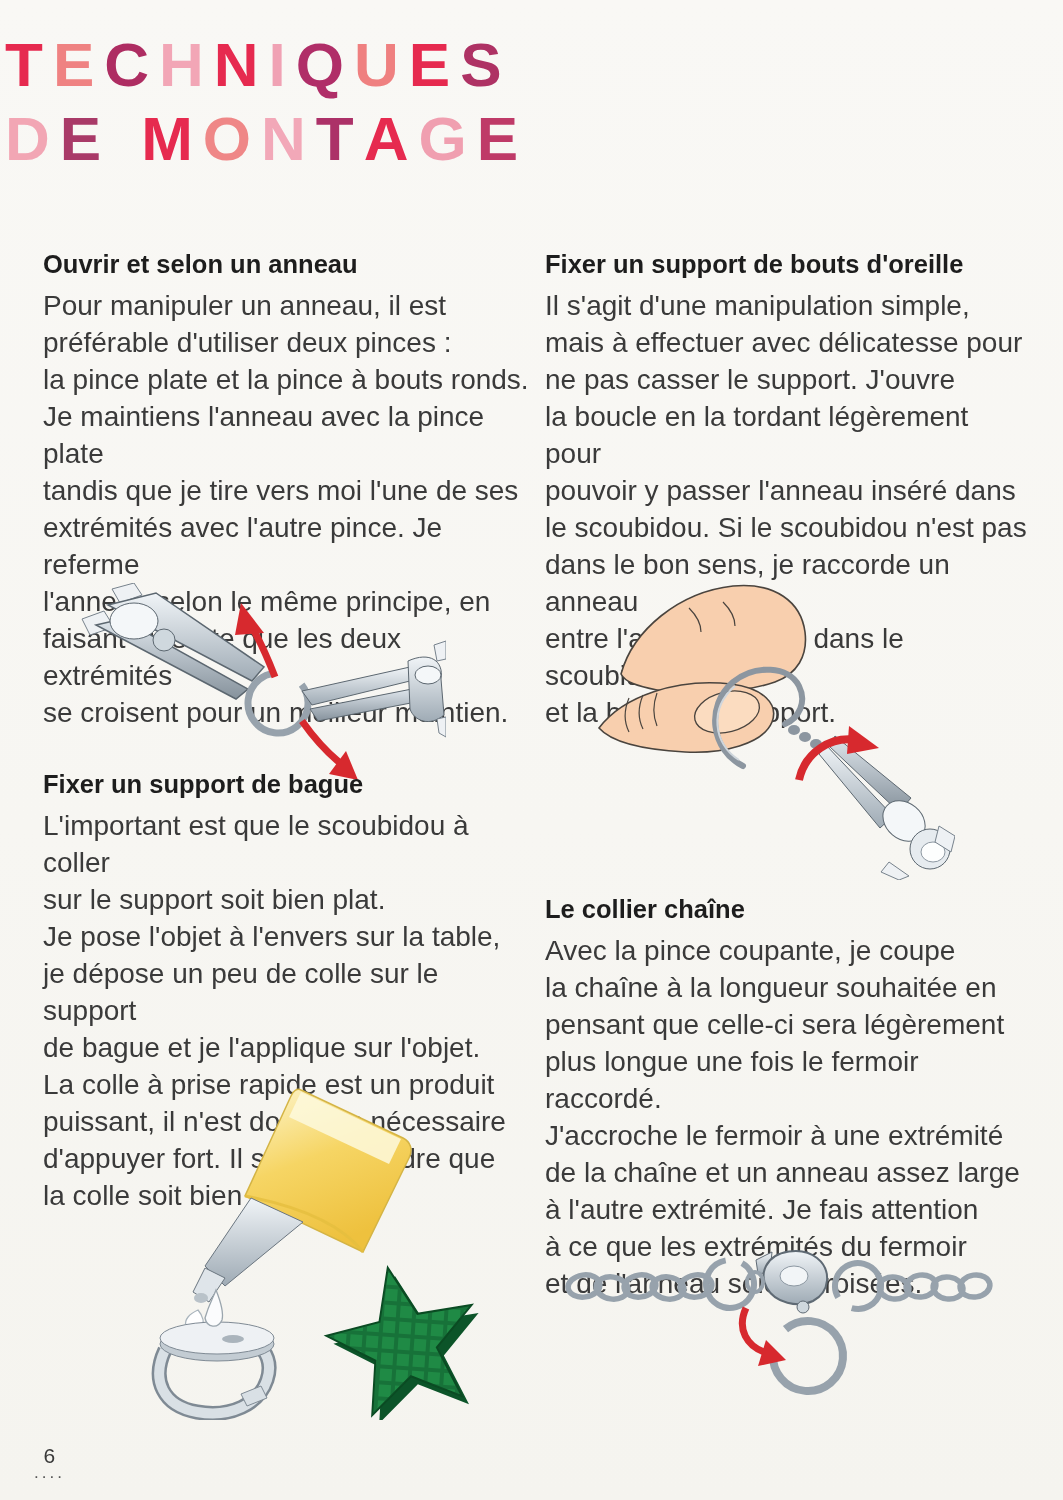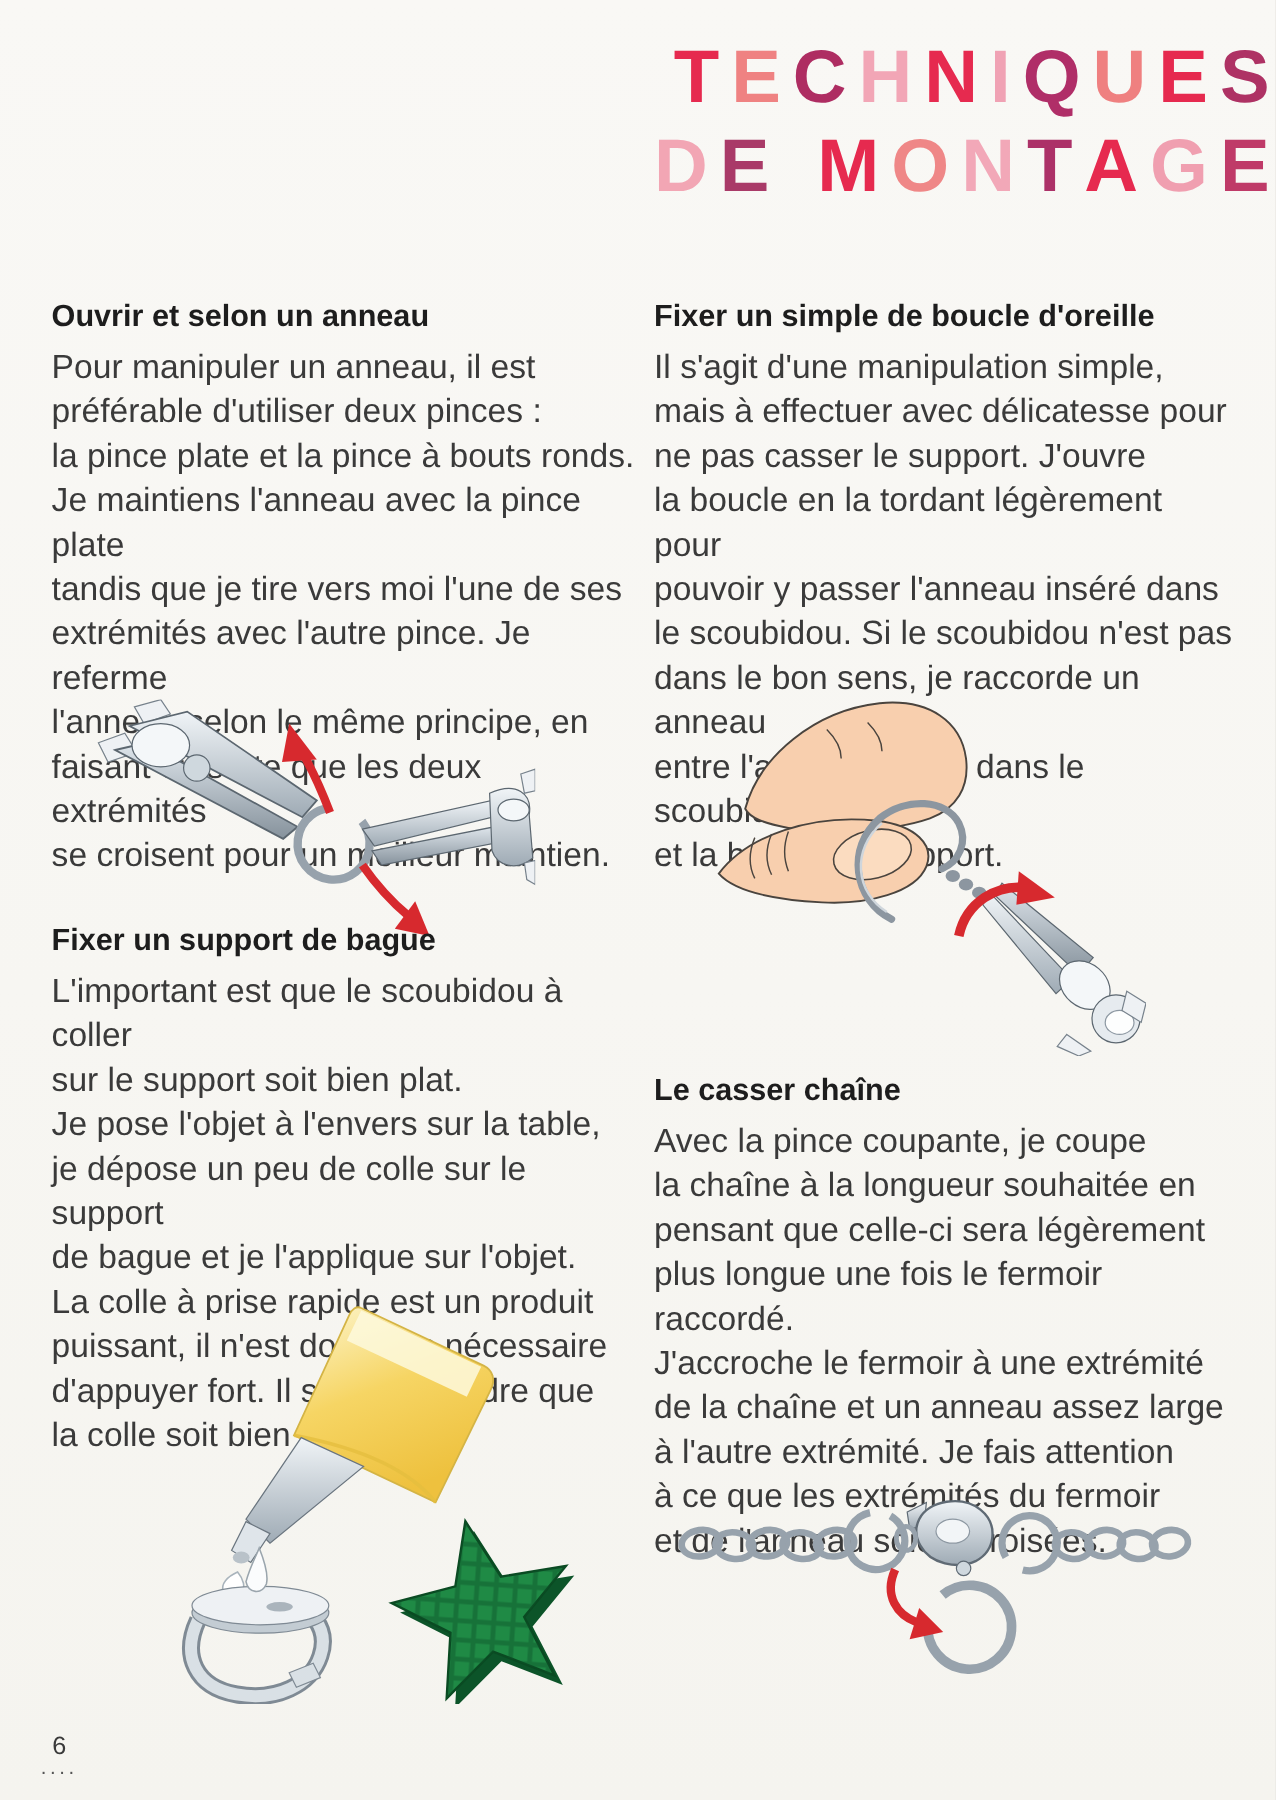--- a/index.html
+++ b/index.html
@@ -1,19 +1,19 @@
 <!DOCTYPE html>
 <html><head>
 <meta charset="utf-8">
 <style>
   html,body{margin:0;padding:0;}
   body{font-family:"Liberation Sans",sans-serif;background:#e9e7e2;}
   .page{position:relative;width:1063px;height:1500px;margin:0 auto;overflow:hidden;
         background:linear-gradient(180deg,#f9f8f5 0%,#f7f6f2 55%,#f5f4ef 100%);}
-  .title{position:absolute;left:0;right:0;top:28px;text-align:right;line-height:74px;
+  .title{position:absolute;left:0;right:0;top:28px;text-align:left;line-height:74px;
          font-weight:bold;font-size:62px;}
   .tl{display:inline-block;margin:0 5px;}
   .tl.sp{width:20px;}
   .sec{position:absolute;width:486px;color:#333;}
   .sec h2{font-size:25.5px;font-weight:bold;color:#1d1d1d;margin:0 0 7px 0;line-height:32px;}
   .sec p{font-size:28px;line-height:37px;margin:0;white-space:pre-line;color:#3a3a3a;}
   .illus{position:absolute;}
   .pagenum{position:absolute;left:34px;top:1444px;font-size:21px;color:#3a3a3a;text-align:center;}
   .pagenum .dots{font-size:17px;letter-spacing:3px;color:#555;line-height:10px;margin-top:0px;}
 </style>
@@ -34,21 +34,21 @@
 la pince plate et la pince à bouts ronds.
 Je maintiens l'anneau avec la pince plate
 tandis que je tire vers moi l'une de ses
 extrémités avec l'autre pince. Je referme
 l'anneau selon le même principe, en
 faisant en sorte que les deux extrémités
 se croisent pour un meilleur maintien.</p>
   </div>
 
   <div class="sec" style="left:545px;top:248px;">
-    <h2>Fixer un simple de boucle d'oreille</h2>
+    <h2>Fixer un support de bouts d'oreille</h2>
     <p>Il s'agit d'une manipulation simple,
 mais à effectuer avec délicatesse pour
 ne pas casser le support. J'ouvre
 la boucle en la tordant légèrement pour
 pouvoir y passer l'anneau inséré dans
 le scoubidou. Si le scoubidou n'est pas
 dans le bon sens, je raccorde un anneau
 entre l'anneau inséré dans le scoubidou
 et la boucle du support.</p>
   </div>
@@ -126,21 +126,21 @@
       <polygon points="296,284 316,298 306,302 288,294" fill="#eef1f4" stroke="#77828c"></polygon>
       <polygon points="346,248 362,258 358,274 342,264" fill="#eef1f4" stroke="#77828c"></polygon>
     </g>
     <g>
       <path d="M206,202 C212,174 238,158 264,162" stroke="#d7292e" stroke-width="8" fill="none"></path>
       <polygon points="286,170 256,148 254,176" fill="#d7292e"></polygon>
     </g>
   </svg>
 
   <div class="sec" style="left:545px;top:893px;">
-    <h2>Le casser chaîne</h2>
+    <h2>Le collier chaîne</h2>
     <p>Avec la pince coupante, je coupe
 la chaîne à la longueur souhaitée en
 pensant que celle-ci sera légèrement
 plus longue une fois le fermoir raccordé.
 J'accroche le fermoir à une extrémité
 de la chaîne et un anneau assez large
 à l'autre extrémité. Je fais attention
 à ce que les extrémités du fermoir
 et de l'anneau soient croisées.</p>
   </div>

